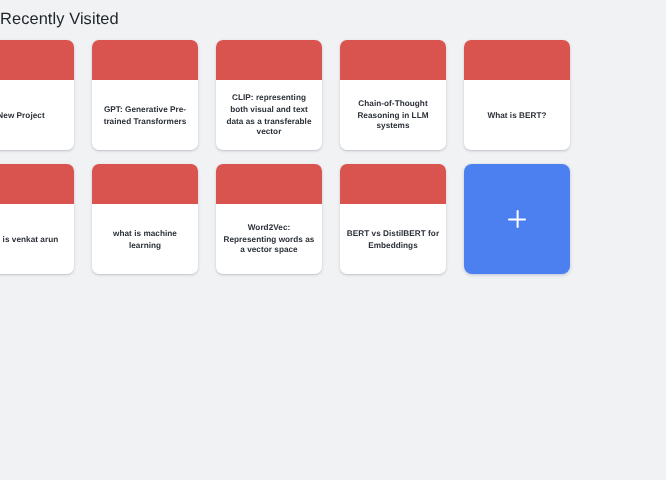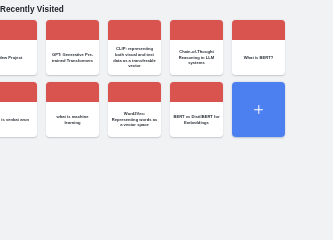--- a/index.html
+++ b/index.html
@@ -26,21 +26,21 @@
   
   .content {
     position: absolute;
     left: -16px;
     top: 0;
     width: 300px;
   }
 
   .section-title {
     font-size: 8.2px;
-    font-weight: bold;
+    font-weight: normal;
     color: #20242b;
     letter-spacing: 0.05px;
     margin: 5px 0 0 16px;
     line-height: 10px;
     white-space: nowrap;
   }
 
   .grid {
     margin-top: 5px;
     display: grid;

